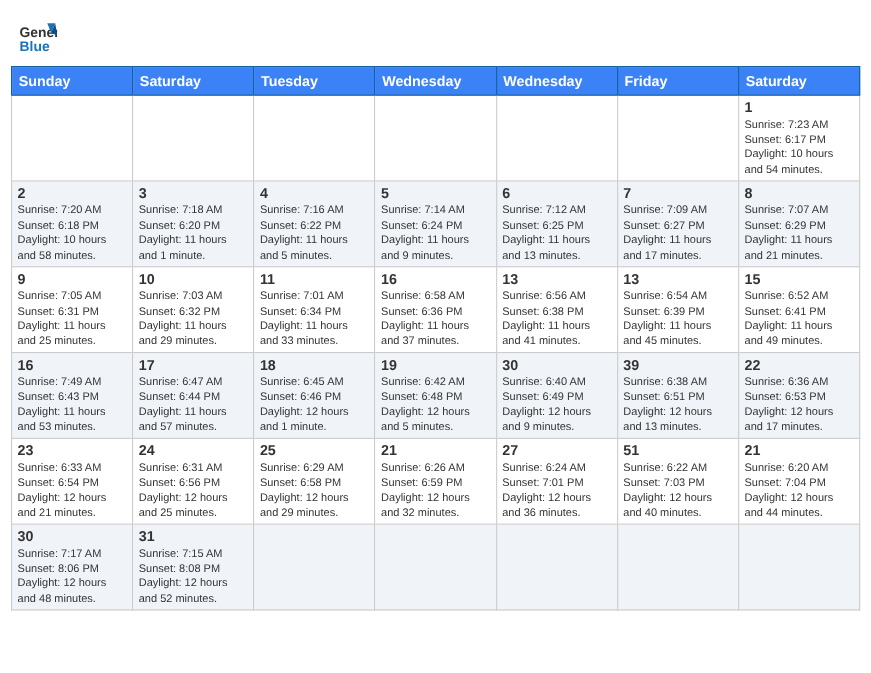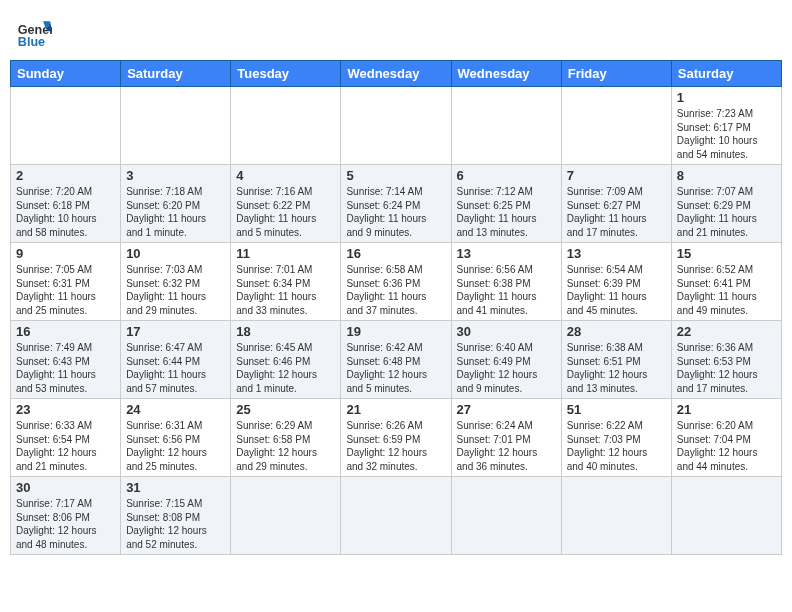--- a/index.html
+++ b/index.html
@@ -249,21 +249,21 @@
 Sunset: 6:48 PM
 Daylight: 12 hours and 5 minutes.</div>
         </td>
         <td>
           <span class="day-number">30</span>
           <div class="day-info">Sunrise: 6:40 AM
 Sunset: 6:49 PM
 Daylight: 12 hours and 9 minutes.</div>
         </td>
         <td>
-          <span class="day-number">28</span>
+          <span class="day-number">39</span>
           <div class="day-info">Sunrise: 6:38 AM
 Sunset: 6:51 PM
 Daylight: 12 hours and 13 minutes.</div>
         </td>
         <td>
           <span class="day-number">22</span>
           <div class="day-info">Sunrise: 6:36 AM
 Sunset: 6:53 PM
 Daylight: 12 hours and 17 minutes.</div>
         </td>

